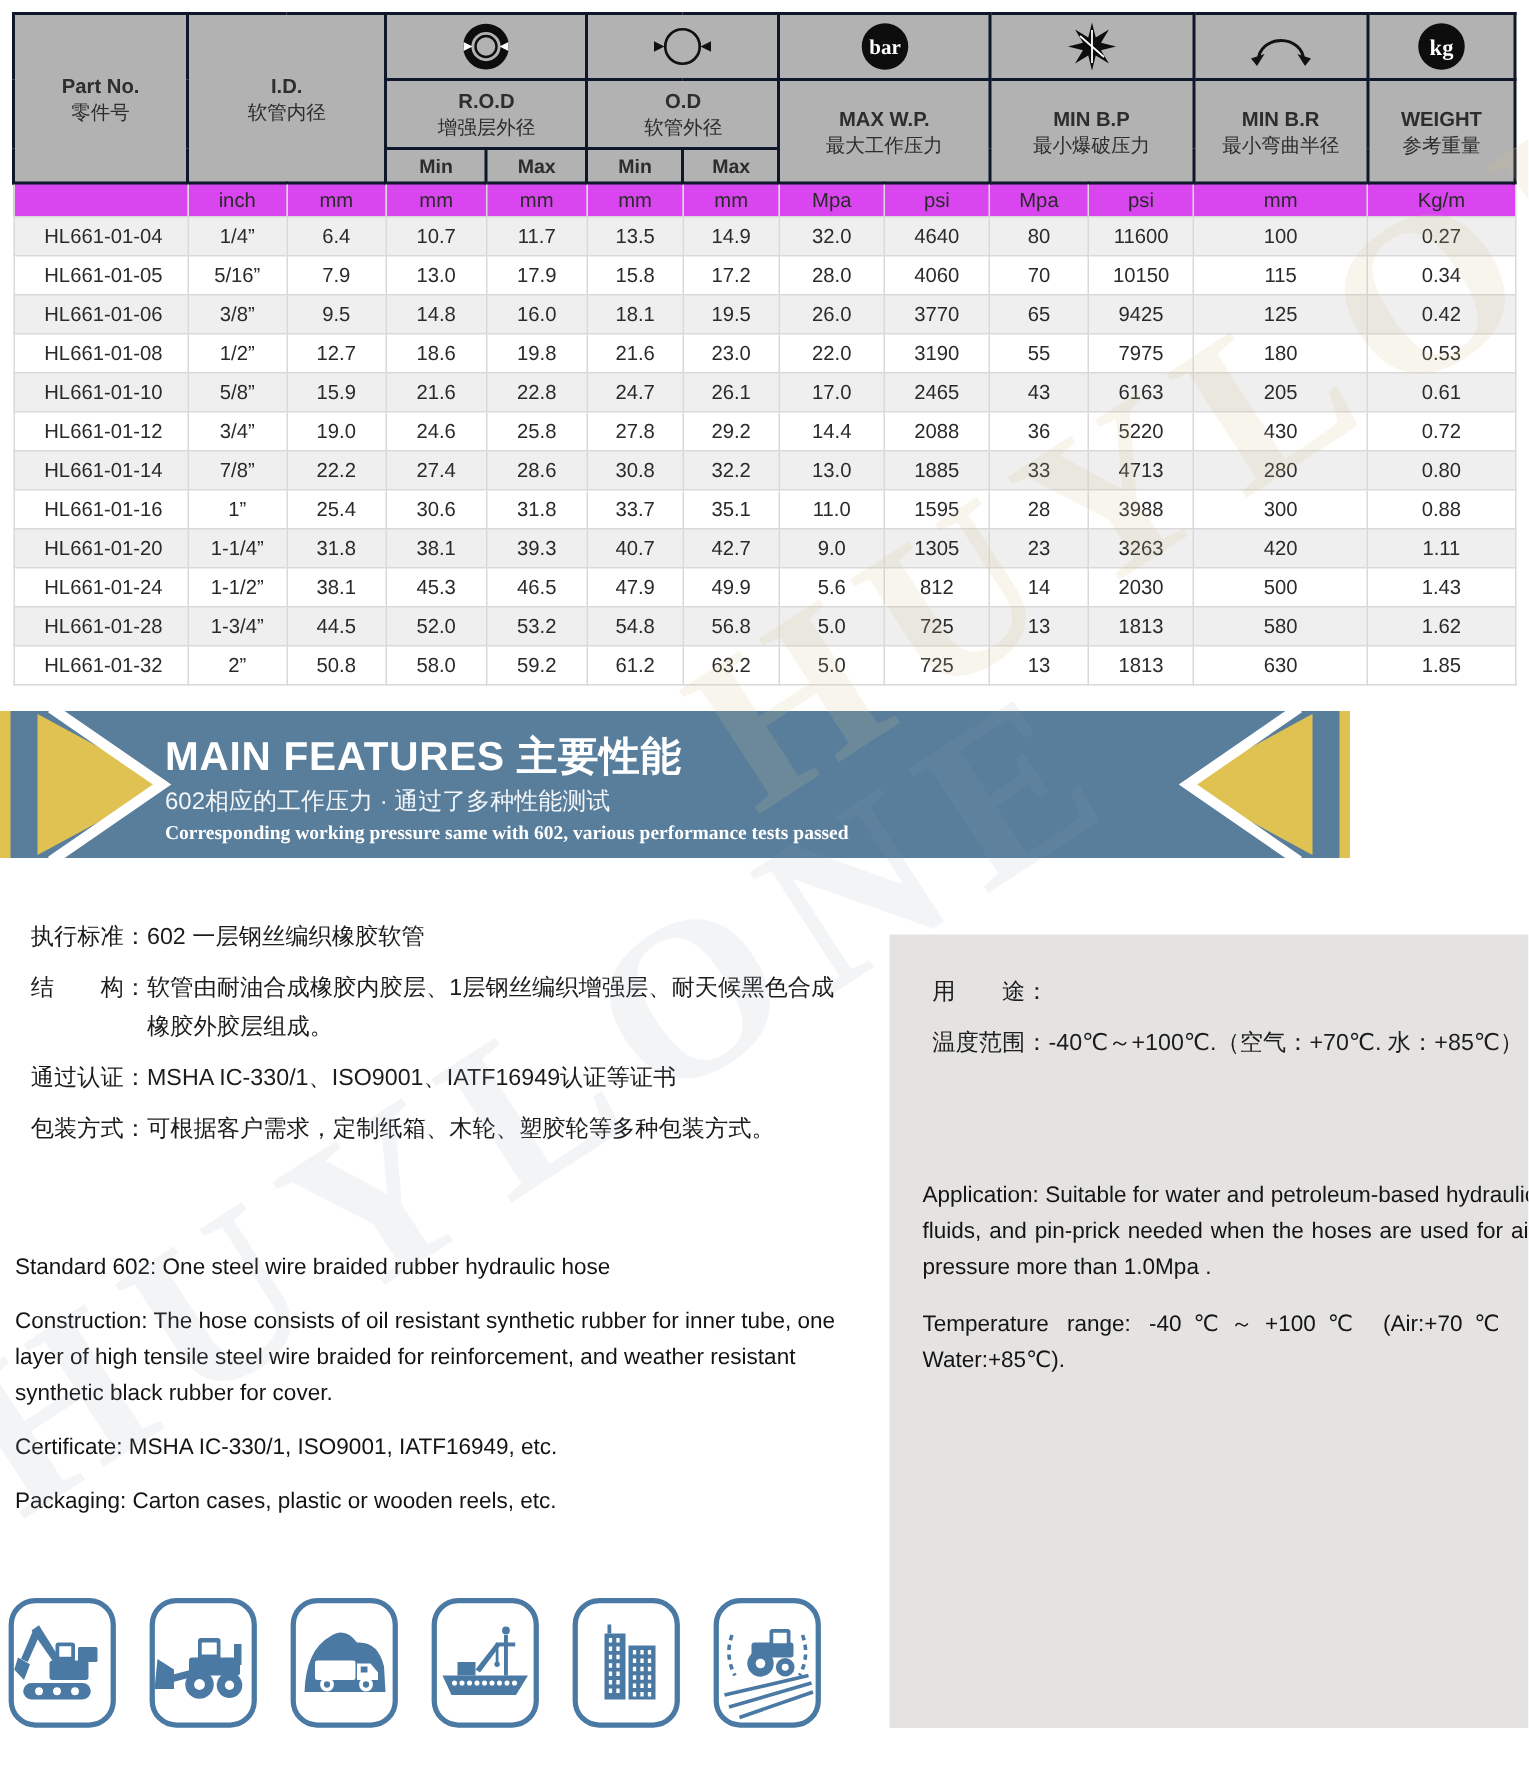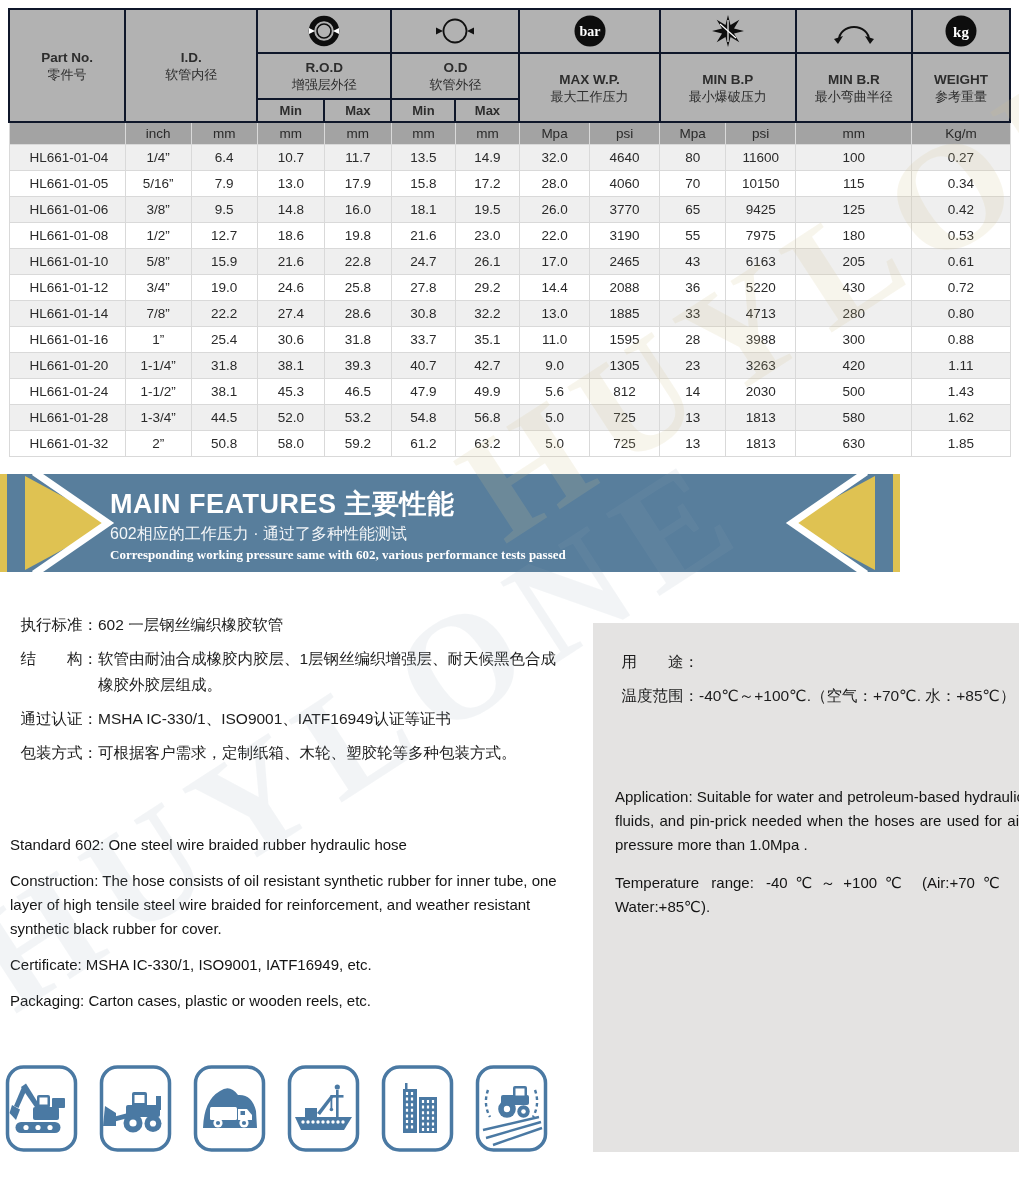--- a/index.html
+++ b/index.html
@@ -7,21 +7,21 @@
   .page { position:relative; width:1019px; height:1178px; background:#ffffff; overflow:hidden; }
 
   
   .spec-table { position:absolute; left:8px; top:8px; width:1003px; border-collapse:collapse; table-layout:fixed; }
   .spec-table th { background:#b2b2b2; border:2px solid #0f172a; color:#2d2d2d; font-weight:600; vertical-align:middle; padding:0 1px; }
   .spec-table .en { font-size:13.5px; font-weight:700; line-height:17px; }
   .spec-table .zh { font-size:13px; font-weight:500; line-height:17px; }
   .icon-row th { height:44px; }
   .label-row th { height:46px; }
   .minmax-row th { height:23px; font-size:13px; }
-  tr.units td { background:#a3a3a3; }
+  tr.units td { background:#d946ef; }
   .spec-table td { border:1px solid #d9d9d9; text-align:center; font-size:13.5px; color:#2a2a2a; height:26px; padding:1px 2px; background:#fff; }
   tr.units td { height:22px; }
   tr.alt td { background:#efefef; }
   td.partno { text-align:left; padding-left:20px; }
   .hicon { display:block; margin:0 auto; }
 
   
   .banner { position:absolute; left:0; top:474px; width:900px; height:98px; background:#587e9c; }
   .banner-orn { position:absolute; top:0; height:98px; }
   .orn-left { left:0; } .orn-right { right:0; }

